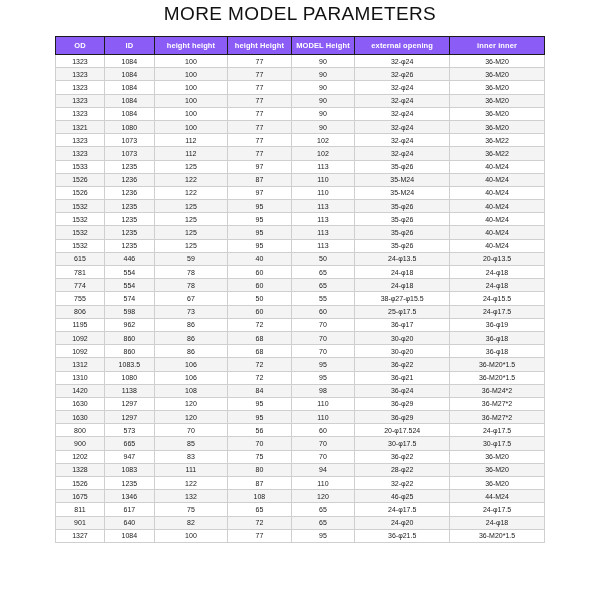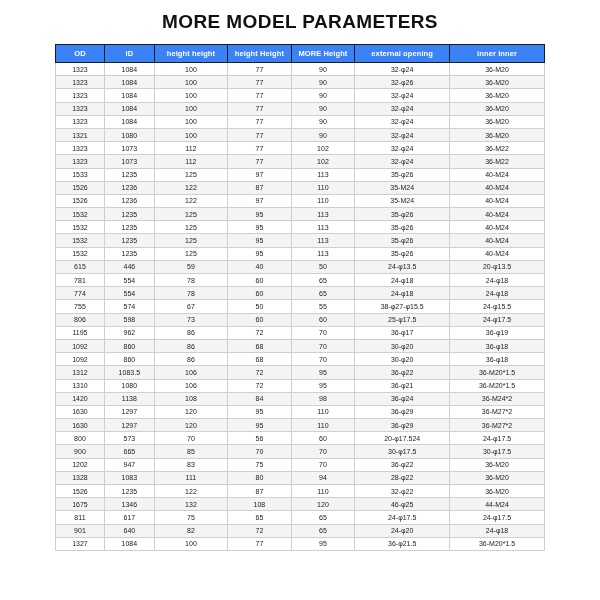--- a/index.html
+++ b/index.html
@@ -15,41 +15,41 @@
   }
   .page {
     position: relative;
     width: 600px;
     height: 600px;
     box-sizing: border-box;
   }
   .title {
     text-align: center;
     font-family: "Liberation Sans", sans-serif;
-    font-weight: bold;
+    font-weight: normal;
     font-size: 19px;
     letter-spacing: 0.4px;
     color: #111;
     margin: 0;
-    padding-top: 12px;
+    padding-top: 4px;
     height: 20px;
     line-height: 20px;
     overflow: hidden;
   }
   .table-wrap {
     margin: 12px auto 0 auto;
     width: 490px;
   }
   table.params {
     border-collapse: collapse;
     width: 100%;
     table-layout: fixed;
   }
   table.params th {
-    background: #3b82f6;
+    background: #8b5cf6;
     color: #ffffff;
     font-size: 7.5px;
     font-weight: bold;
     text-align: center;
     padding: 4px 1px;
     border: 1px solid #1c1c1c;
     letter-spacing: 0.1px;
     white-space: nowrap;
   }
   table.params td {
@@ -90,21 +90,21 @@
           <col class="c4">
           <col class="c5">
           <col class="c6">
       </colgroup>
       <thead>
         <tr id="hdr-row">
             <th>OD</th>
             <th>ID</th>
             <th>height height</th>
             <th>height Height</th>
-            <th>MORE Height</th>
+            <th>MODEL Height</th>
             <th>external opening</th>
             <th>inner inner</th>
           </tr>
       </thead>
       <tbody id="body-rows">
           <tr>
             <td>1323</td>
             <td>1084</td>
             <td>100</td>
             <td>77</td>

